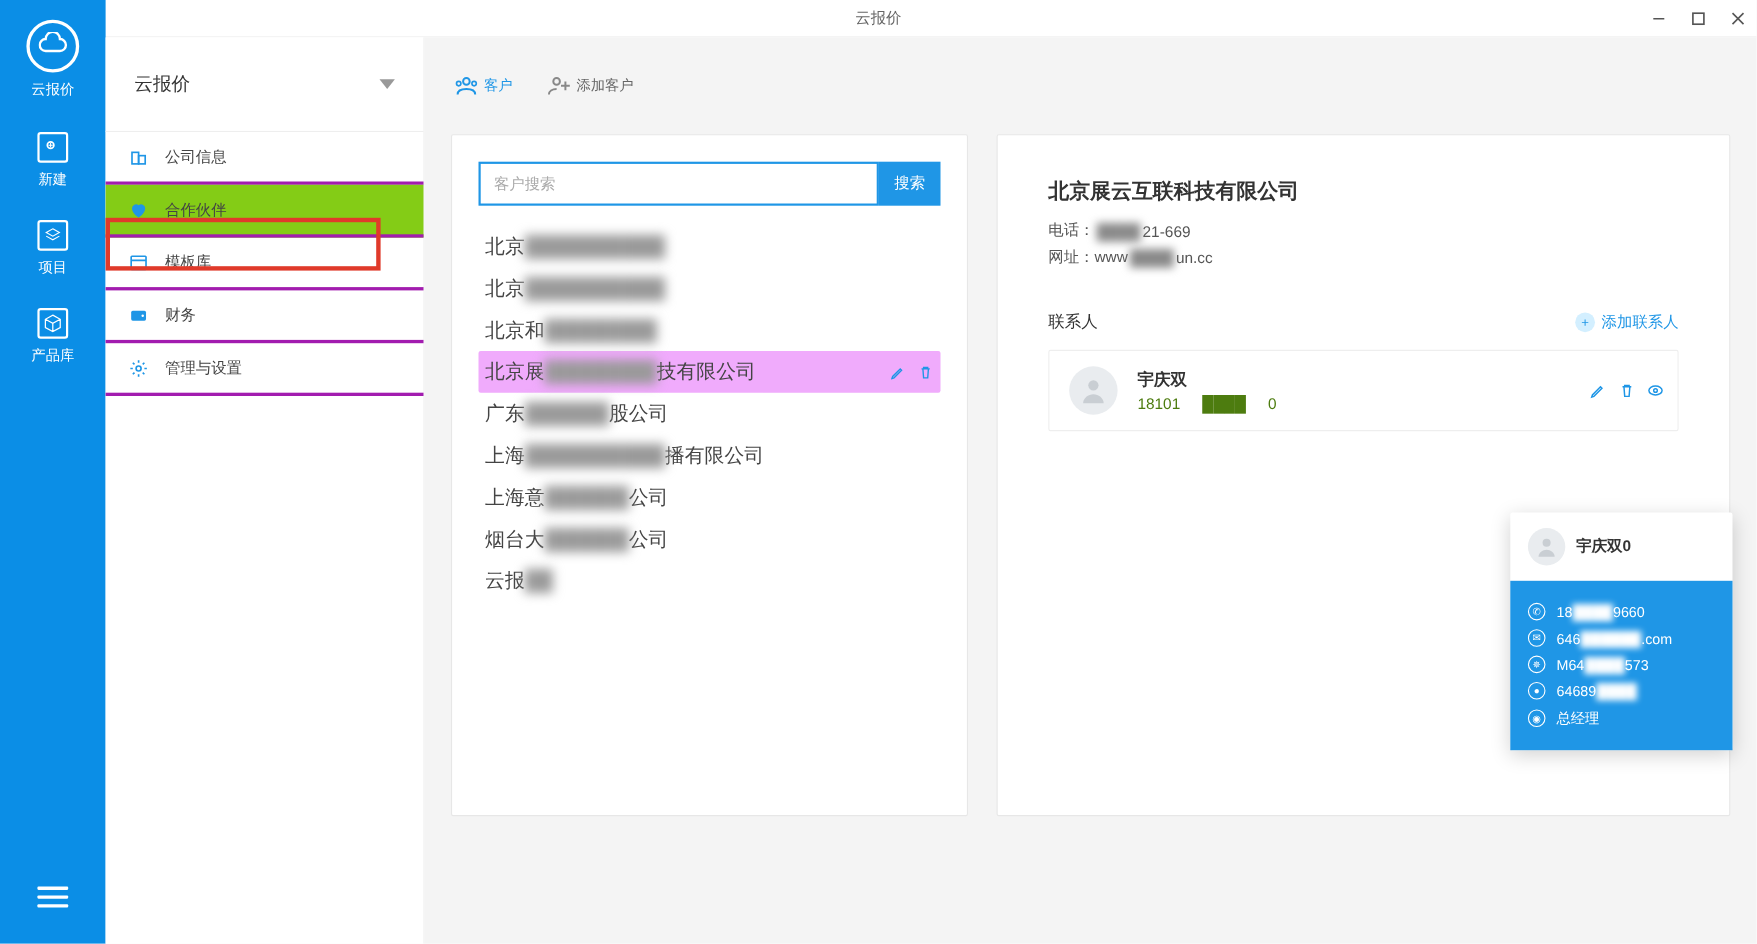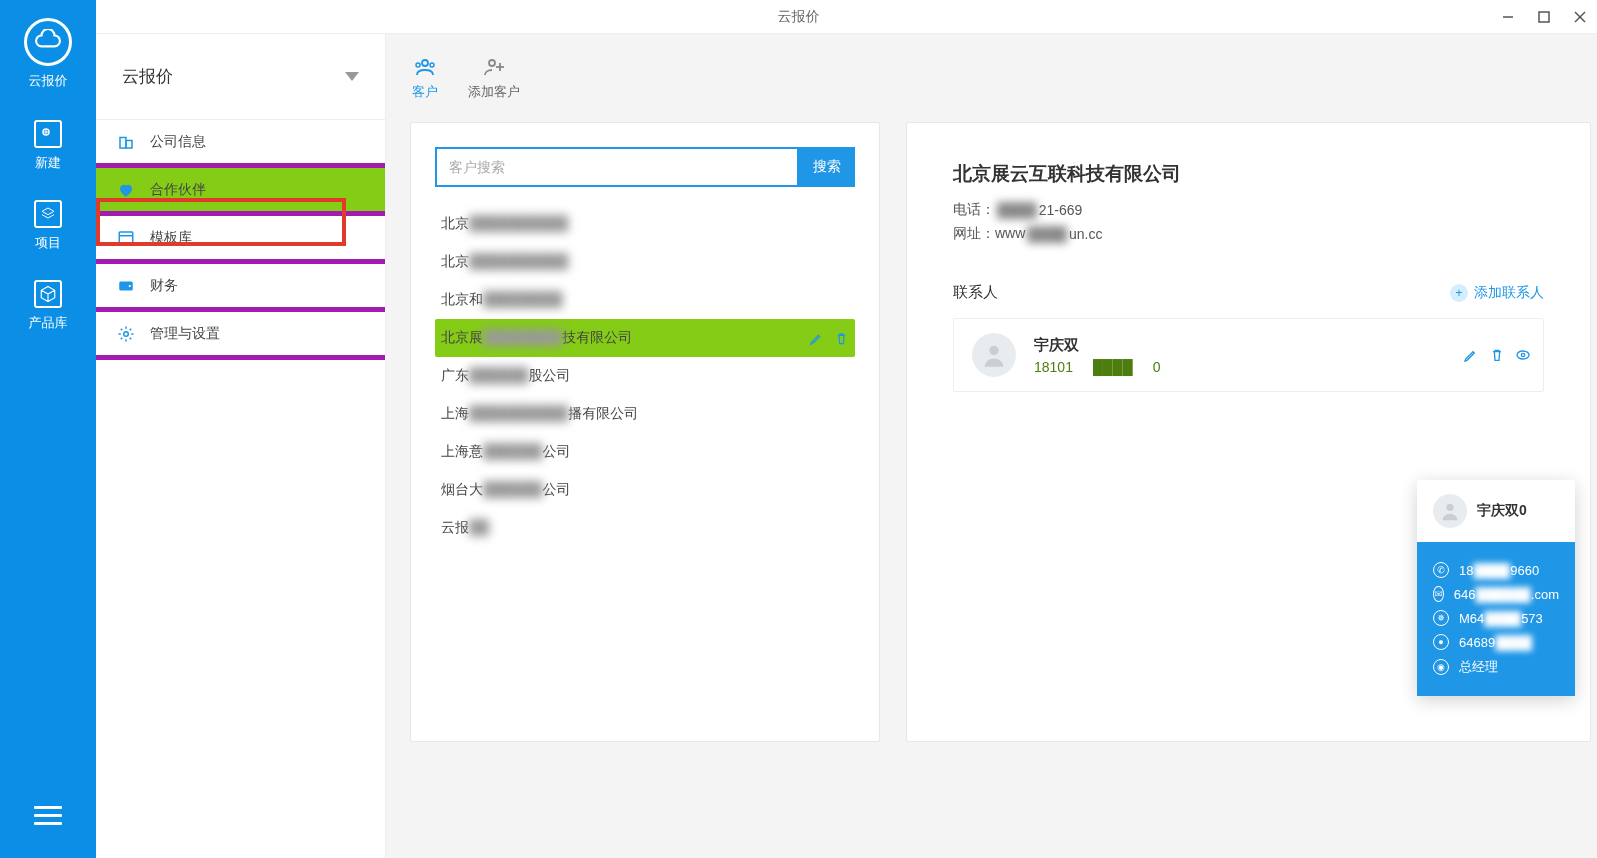--- a/index.html
+++ b/index.html
@@ -18,44 +18,44 @@
 .rail .ritem .ricon { width:28px; height:28px; border:2px solid #fff; border-radius:3px; display:flex; align-items:center; justify-content:center; font-size:14px;}
 .rail .ritem.cube .ricon { border-radius:3px; }
 .rail .ritem span.lbl { font-size:13px; }
 .rail .hamburger { position:absolute; bottom:28px; width:28px; cursor:pointer;}
 .rail .hamburger div { height:3px; background:#fff; margin:5px 0; border-radius:1px;}
 
 
 .secnav { position:absolute; left:96px; top:34px; bottom:0; width:290px; background:#fff; border-right:1px solid #eee; }
 .secnav .sec-head { height:86px; display:flex; align-items:center; justify-content:space-between; padding:0 26px; font-size:17px; color:#333; border-bottom:1px solid #eee;}
 .secnav .sec-head .caret { width:0; height:0; border-left:7px solid transparent; border-right:7px solid transparent; border-top:9px solid #999; cursor:pointer;}
-.secnav .navitem { height:48px; display:flex; align-items:center; gap:14px; padding:0 20px; font-size:14px; color:#444; cursor:pointer; border-bottom:5px solid #a21caf;}
+.secnav .navitem { height:48px; display:flex; align-items:center; gap:14px; padding:0 20px; font-size:14px; color:#444; cursor:pointer; border-bottom:3px solid #a21caf;}
 .secnav .navitem.active { background:#84cc16; }
 .secnav .navitem .nicon { width:20px; height:20px; color:#1f96e6; display:inline-flex; align-items:center; justify-content:center;}
 .highlight-box { position:absolute; left:96px; top:198px; width:250px; height:48px; border:4px solid #e03a2a; pointer-events:none; z-index:5;}
 
 
 .main { position:absolute; left:386px; right:0; top:34px; bottom:0; background:#f4f4f4; }
 .toolbar { height:88px; display:flex; align-items:center; gap:30px; padding-left:26px; }
-.toolbar .titem { display:flex; flex-direction:column; align-items:center; gap:4px; cursor:pointer; color:#666; font-size:13px;}
+.toolbar .titem { display:flex; flex-direction:row; align-items:center; gap:4px; cursor:pointer; color:#666; font-size:13px;}
 .toolbar .titem.active { color:#1f96e6; }
 .toolbar .titem .ticon { font-size:22px; }
 
-.panel-row { display:flex; gap:26px; padding:0 6px 24px 24px; align-items:flex-end;}
+.panel-row { display:flex; gap:26px; padding:0 24px 24px 24px; align-items:flex-end;}
 .panel { background:#fff; border:1px solid #e7e7e7; border-radius:2px; }
 .panel-left { width:470px; padding:24px; min-height:620px;}
 .panel-right { flex:1; min-height:620px; padding:38px 46px; position:relative;}
 
 .searchrow { display:flex; margin-bottom:18px;}
 .searchrow input { flex:1; height:40px; border:2px solid #1f96e6; padding:0 12px; font-size:14px; outline:none; color:#333;}
 .searchrow input::placeholder { color:#aaa; }
 .searchrow button { width:56px; height:40px; background:#1f96e6; color:#fff; border:none; font-size:14px; cursor:pointer;}
 
-.clist .crow { height:38px; display:flex; align-items:center; justify-content:space-between; padding:0 6px; font-size:14px; color:#444; cursor:pointer; border-radius:2px;}
-.clist .crow:hover, .clist .crow.sel { background:#84cc16;}
+.clist .crow { height:38px; display:flex; align-items:center; justify-content:space-between; padding:0 6px; font-size:18px; color:#444; cursor:pointer; border-radius:2px;}
+.clist .crow:hover, .clist .crow.sel { background:#f0abfc;}
 .clist .crow .acts { display:none; gap:10px; color:#1f96e6;}
 .clist .crow.sel .acts, .clist .crow:hover .acts { display:flex;}
 .clist .crow .blur { filter: blur(5px); color:#999;}
 
 .detail-title { font-size:19px; font-weight:bold; color:#333; margin-bottom:14px;}
 .detail-line { font-size:14px; color:#555; margin-bottom:6px; display:flex; align-items:center;}
 .detail-line .blur { filter:blur(4px); color:#888; padding:0 2px;}
 
 .contacts-head { display:flex; justify-content:space-between; align-items:center; margin-top:40px; margin-bottom:16px;}
 .contacts-head .lbl { font-size:15px; font-weight:normal; color:#333;}
@@ -63,21 +63,21 @@
 .add-circle { width:18px; height:18px; border-radius:50%; background:#d3efff; color:#1f96e6; display:inline-flex; align-items:center; justify-content:center; font-size:12px; line-height:1;}
 
 .contact-card { border:1px solid #eee; border-radius:2px; padding:14px 18px; display:flex; align-items:center; gap:18px; position:relative;}
 .avatar { width:44px; height:44px; border-radius:50%; background:#e9ecef; display:flex; align-items:center; justify-content:center; color:#c2c7cc;}
 .contact-card .cinfo .cname { font-size:15px; font-weight:bold; color:#333; margin-bottom:4px;}
 .contact-card .cinfo .cphone { font-size:14px; color:#4d7c0f; display:flex; align-items:center;gap:20px;}
 .contact-card .cacts { position:absolute; right:12px; top:50%; transform:translateY(-50%); display:flex; gap:10px; color:#1f96e6;}
 .contact-card .cacts span { cursor:pointer;}
 
 
-.popup { position:absolute; right:22px; top:446px; width:158px; background:#fff; box-shadow:0 4px 18px rgba(0,0,0,0.18); border-radius:2px; z-index:20;}
+.popup { position:absolute; right:22px; top:432px; width:202px; background:#fff; box-shadow:0 4px 18px rgba(0,0,0,0.18); border-radius:2px; z-index:20;}
 .popup .phead { display:flex; align-items:center; gap:10px; padding:14px 16px;}
 .popup .phead .avatar { width:34px; height:34px;}
 .popup .phead .pname { font-size:14px; font-weight:bold; color:#333;}
 .popup .pbody { background:#1f96e6; color:#fff; padding:12px 16px;}
 .popup .prow { display:flex; align-items:center; gap:10px; font-size:13px; margin:8px 0;}
 .popup .prow .picon { width:16px; height:16px; border:1.5px solid #fff; border-radius:50%; display:inline-flex; align-items:center; justify-content:center; font-size:9px;}
 .popup .prow .blur { filter:blur(3px);}
 
 svg { display:block; }
 </style>

